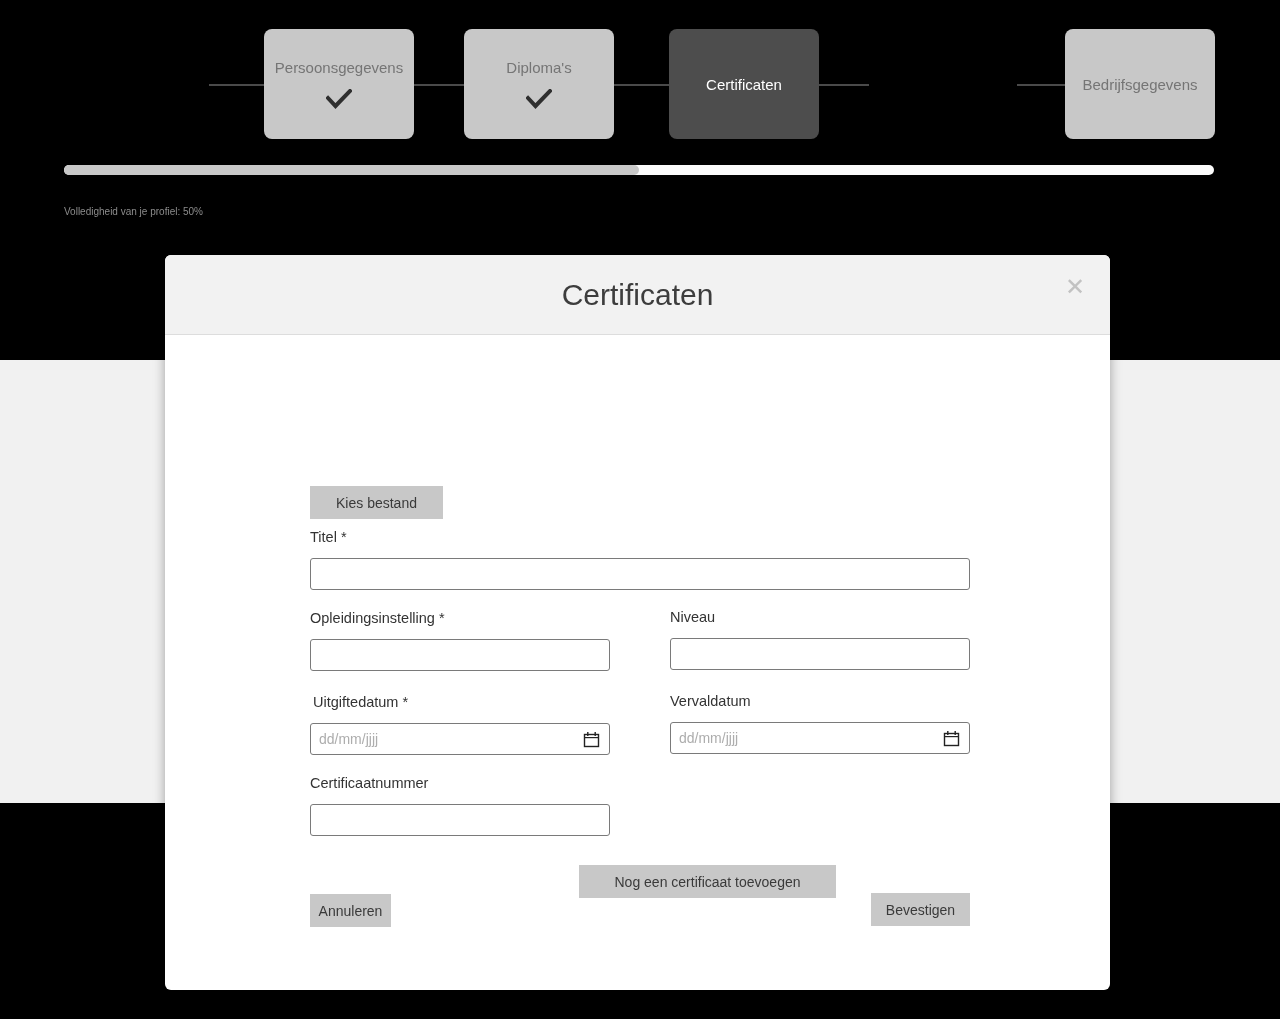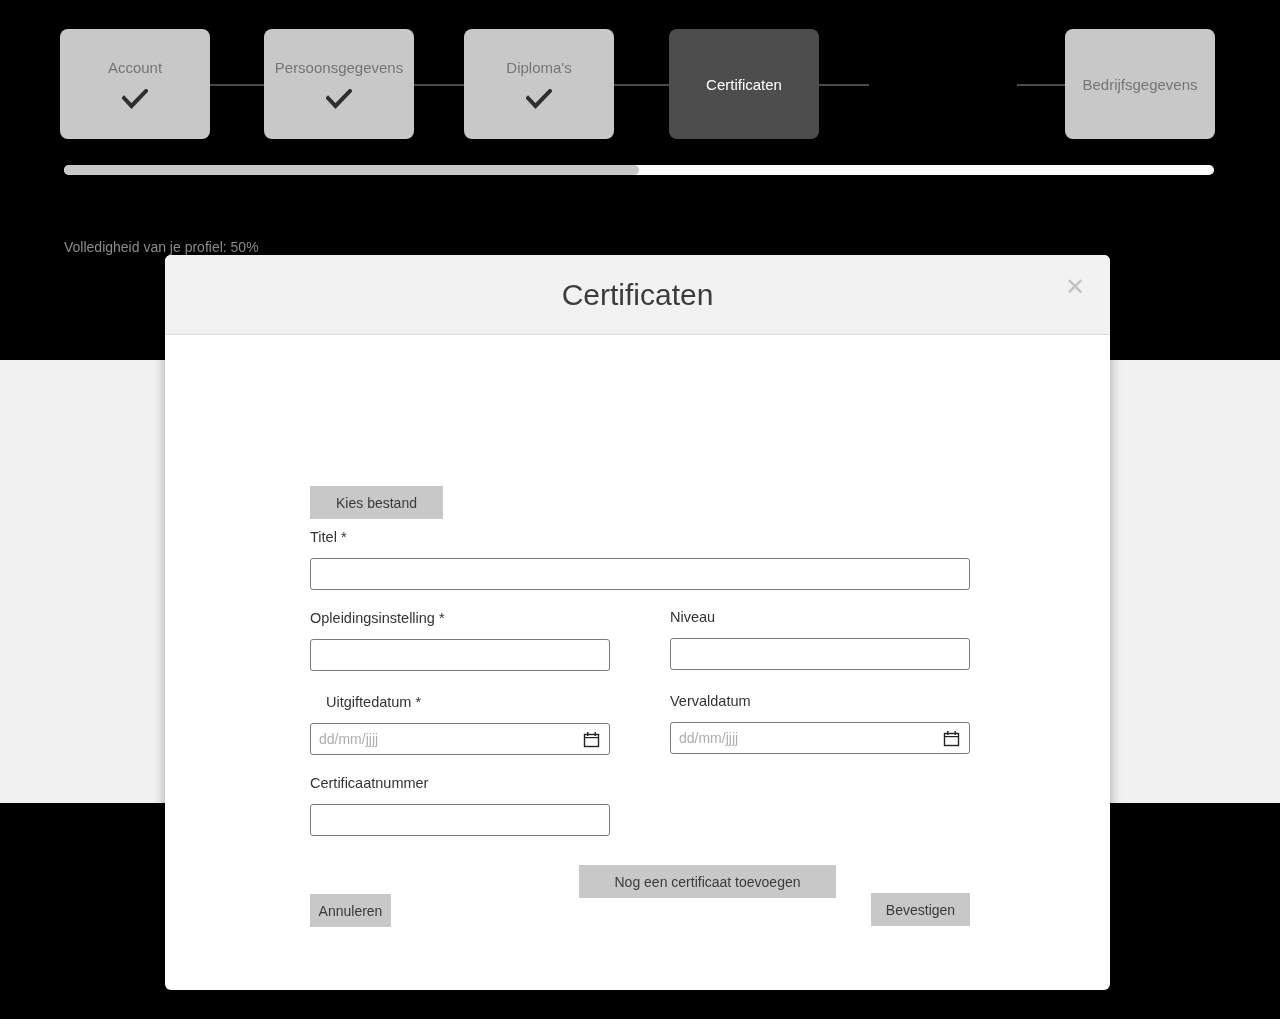--- a/index.html
+++ b/index.html
@@ -46,21 +46,21 @@
   
   .progress-track {
     position: absolute; left: 64px; top: 165px; width: 1150px; height: 10px;
     background: #fbfbfb; border-radius: 5px;
   }
   .progress-fill {
     height: 10px; background: #c8c8c8; border-radius: 5px;
   }
   .progress-caption {
     position: absolute; left: 64px; top: 206px;
-    font-size: 14px; color: #8c8c8c; margin-top: 33px;
+    font-size: 10px; color: #8c8c8c;
   }
 
   
   .modal {
     position: absolute; left: 165px; top: 255px;
     width: 945px; height: 735px;
     background: #ffffff;
     border-radius: 6px;
     box-shadow: 0 2px 12px rgba(0,0,0,0.35);
     overflow: hidden;
@@ -124,28 +124,20 @@
 
   <div class="band-gray"></div>
 
   <div class="stepper">
     <div class="connector" style="left:209px;width:56px;"></div>
     <div class="connector" style="left:413px;width:51px;"></div>
     <div class="connector" style="left:613px;width:56px;"></div>
     <div class="connector" style="left:819px;width:50px;"></div>
     <div class="connector" style="left:1017px;width:48px;"></div>
 
-    <div class="step" style="left:60px;">
-      <span class="step-label">Account</span>
-      <span class="step-check">
-        <svg width="26" height="20" viewBox="0 0 26 20">
-            <path d="M2 9 L9.5 17 L24 2" stroke="#2e2e2e" stroke-width="4" fill="none" stroke-linecap="square"></path>
-          </svg>
-      </span>
-    </div>
 
     <div class="step" style="left:264px;">
       <span class="step-label">Persoonsgegevens</span>
       <span class="step-check">
         <svg width="26" height="20" viewBox="0 0 26 20">
             <path d="M2 9 L9.5 17 L24 2" stroke="#2e2e2e" stroke-width="4" fill="none" stroke-linecap="square"></path>
           </svg>
       </span>
     </div>
 
@@ -186,21 +178,21 @@
 
       <label class="field-label" style="left:145px;top:194px;">Titel *</label>
       <input class="field-input" style="left: 145px; top: 223px; width: 660px;" value="">
 
       <label class="field-label" style="left:145px;top:275px;">Opleidingsinstelling *</label>
       <input class="field-input" style="left: 145px; top: 304px; width: 300px;" value="">
 
       <label class="field-label" style="left:505px;top:274px;">Niveau</label>
       <input class="field-input" style="left: 505px; top: 303px; width: 300px;" value="">
 
-      <label class="field-label" style="left:161px;top:359px;text-align:center;">Uitgiftedatum *</label>
+      <label class="field-label" style="left:148px;top:359px;text-align:center;">Uitgiftedatum *</label>
       <div class="date-wrap" style="left:145px;top:388px;width:300px;">
         <input class="field-input" style="width: 300px;" placeholder="dd/mm/jjjj">
         <span class="cal-icon">
           <svg width="17" height="17" viewBox="0 0 17 17">
             <rect x="1.5" y="3.5" width="14" height="12" fill="none" stroke="#222" stroke-width="1.4"></rect>
             <line x1="4.8" y1="1" x2="4.8" y2="5" stroke="#222" stroke-width="1.4"></line>
             <line x1="12.2" y1="1" x2="12.2" y2="5" stroke="#222" stroke-width="1.4"></line>
             <line x1="1.5" y1="6.6" x2="15.5" y2="6.6" stroke="#222" stroke-width="1.2"></line>
           </svg>
         </span>

